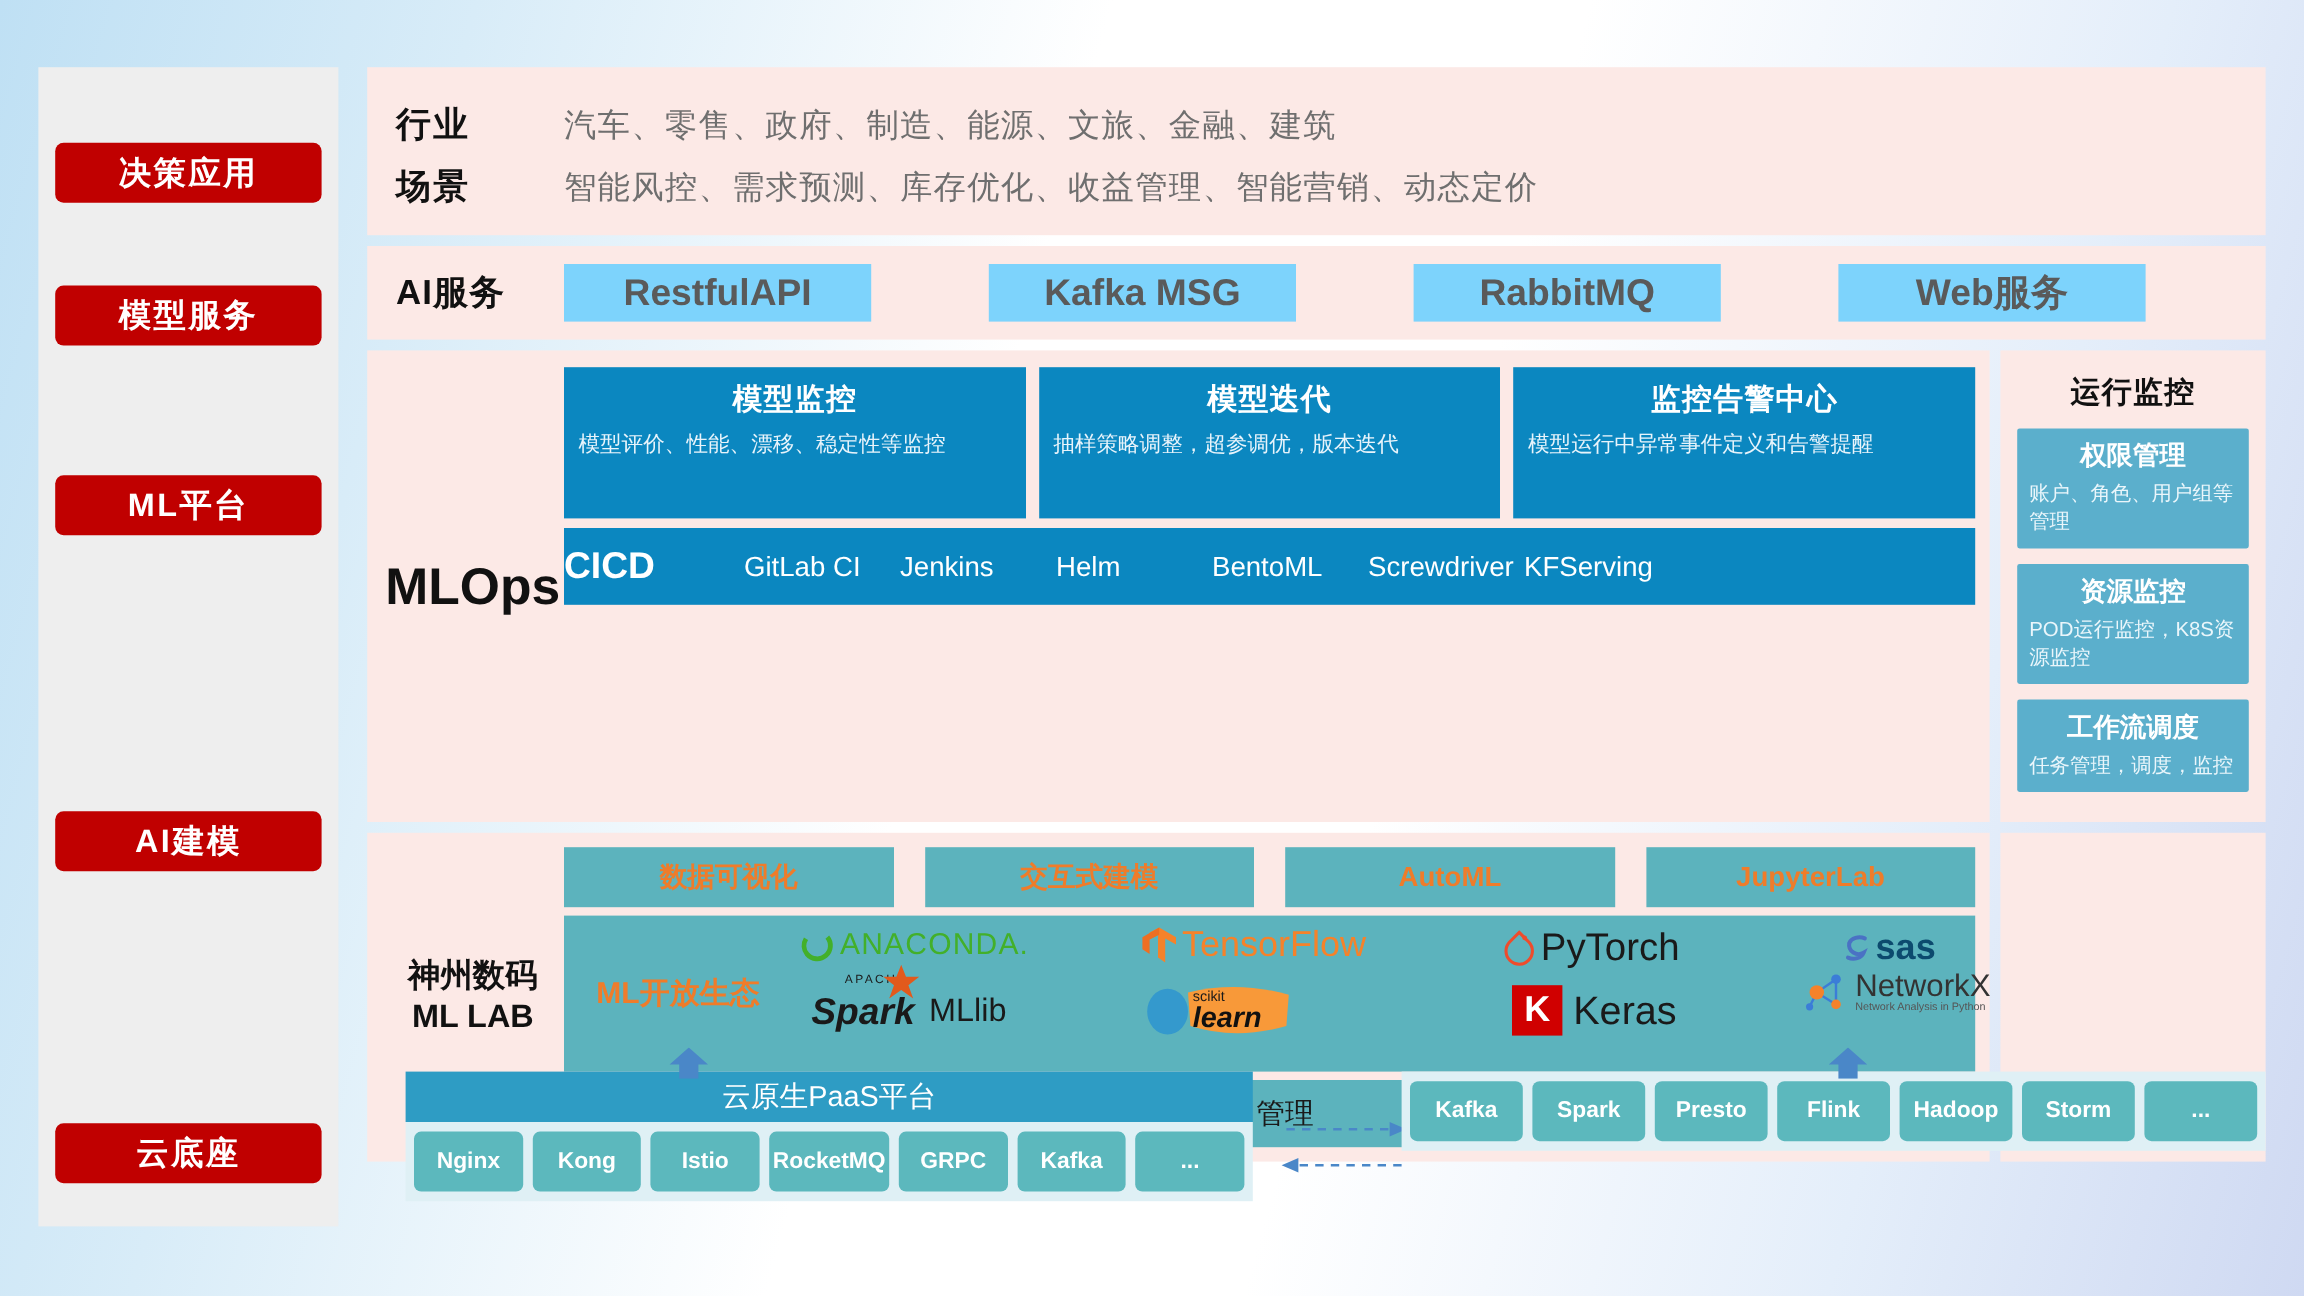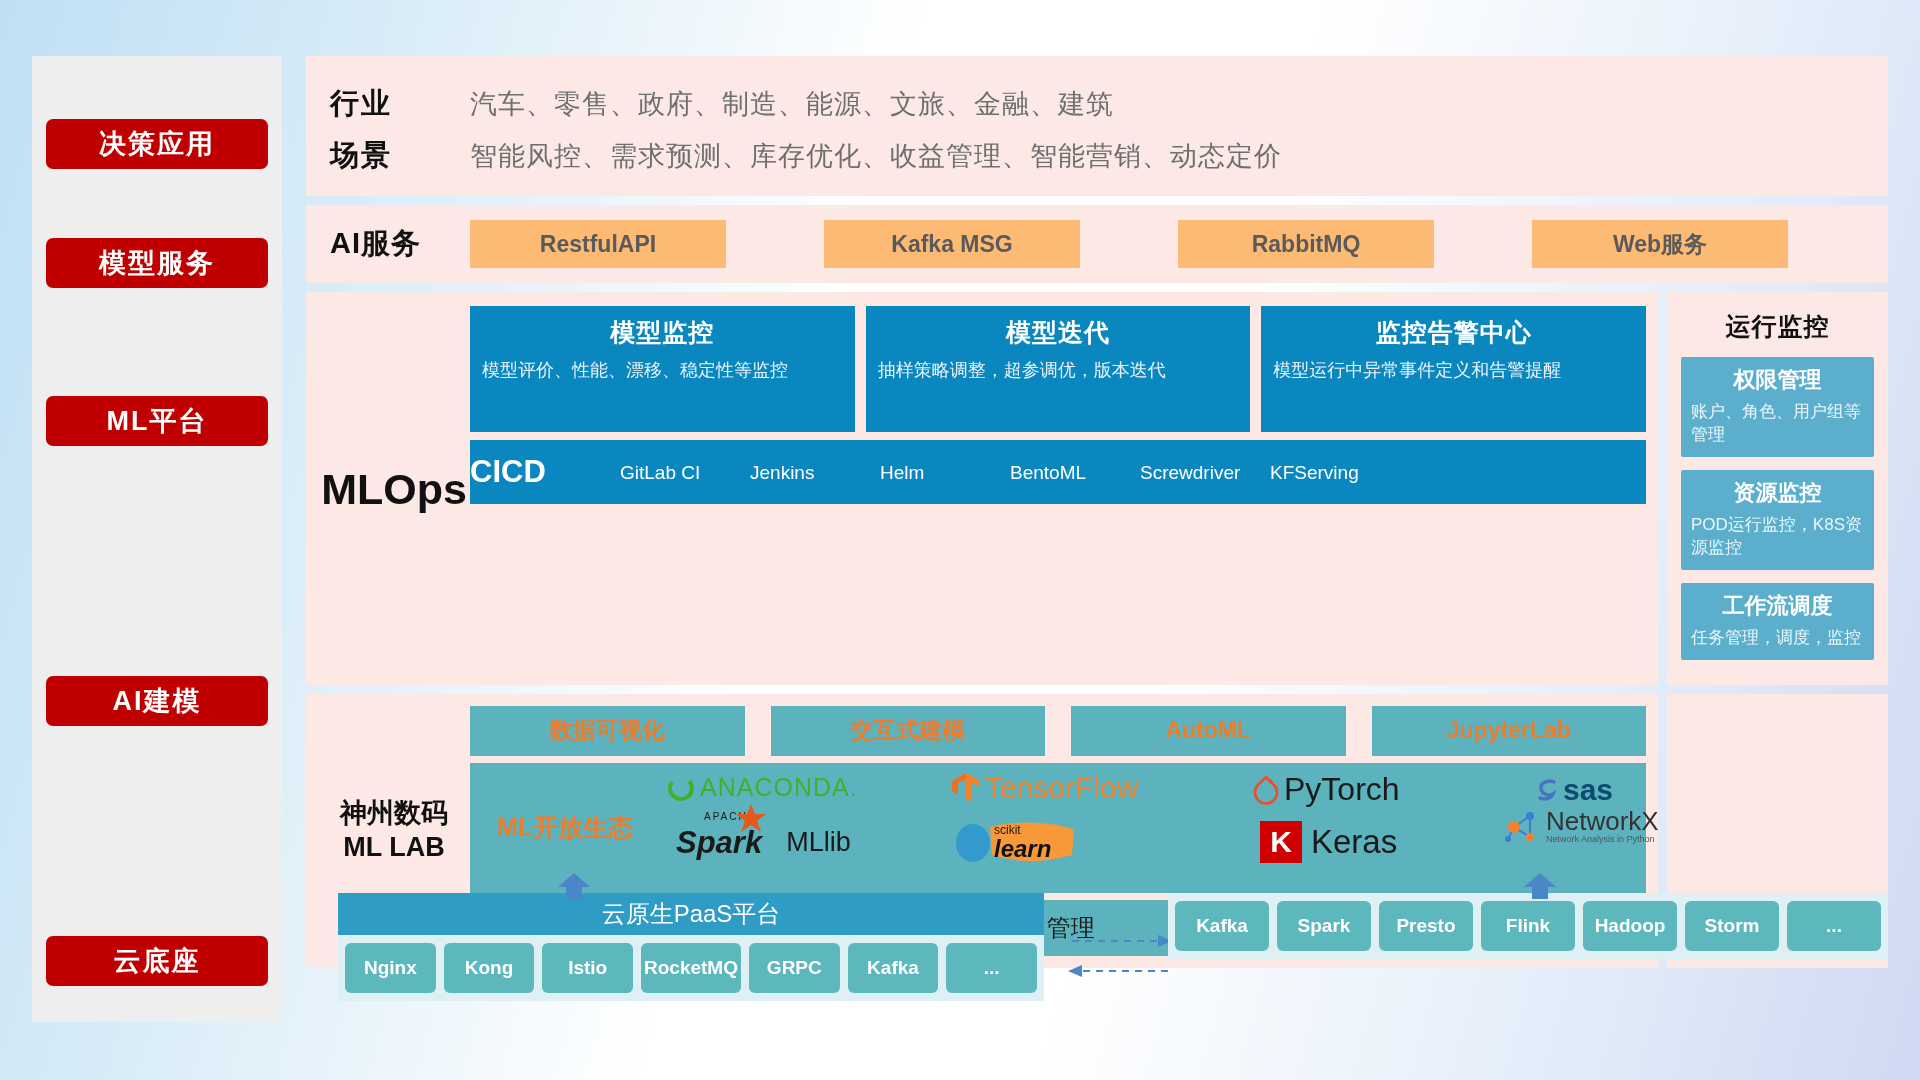--- a/index.html
+++ b/index.html
@@ -52,23 +52,23 @@
   .kv-val { font-size: 27px; color: #6f6f6f; letter-spacing: 1px; }
 
   
   #band-aisvc { height: 78px; display: flex; align-items: center; padding-left: 24px; }
   #aisvc-label {
     width: 140px; font-size: 29px; font-weight: bold; color: #111;
     letter-spacing: 1px; flex: none;
   }
   #aisvc-boxes { display: flex; gap: 98px; }
   .gray-box {
-    width: 256px; height: 48px; background: #fdba74;
+    width: 256px; height: 48px; background: #7dd3fc;
     display: flex; align-items: center; justify-content: center;
-    font-size: 23px; font-weight: bold; color: #5a5a5a;
+    font-size: 31px; font-weight: bold; color: #5a5a5a;
   }
 
   
   #row-mlops { display: flex; gap: 9px; margin-bottom: 9px; }
   #band-mlops {
     flex: none; width: 1352px; background: #fce9e6;
     padding: 14px 12px 12px 12px; display: flex; align-items: stretch;
   }
   #mlops-label {
     width: 152px; flex: none; display: flex; align-items: center; justify-content: center;
@@ -87,21 +87,21 @@
   .mlops-card-desc { font-size: 18px; line-height: 1.35; color: #e8f4fb; }
 
   #cicd-bar {
     background: #0b87c0; height: 64px; display: flex; align-items: center;
     overflow: hidden;
   }
   #cicd-title {
     font-size: 31px; font-weight: bold; color: #fff; width: 150px; flex: none;
   }
   .cicd-item {
-    color: #fff; font-size: 19px; width: 124px; flex: none;
+    color: #fff; font-size: 23px; width: 124px; flex: none;
     line-height: 1.0; word-break: break-all; margin-right: 6px;
     max-height: 26px; overflow: visible;
   }
 
   
   #band-monitor {
     flex: 1; background: #fce9e6; padding: 10px 14px 12px 14px;
     display: flex; flex-direction: column;
   }
   #monitor-title {
@@ -306,21 +306,21 @@
             </div>
 
             <div class="logo" style="left:16px; top:62px;">
               <div style="position:relative;">
                 <span style="position:absolute;left:28px;top:-14px;font-size:10px;color:#1a1a1a;letter-spacing:2px;">APACHE</span>
                 <svg width="34" height="30" viewBox="0 0 34 30" style="position:absolute;left:58px;top:-22px;">
                   <polygon points="17,1 21,11 32,11 23,18 27,29 17,22 7,29 11,18 2,11 13,11" fill="#e25a1c"></polygon>
                 </svg>
                 <span style="color:#1a1a1a;font-size:31px;font-weight:bold;font-style:italic;">Spark</span>
               </div>
-              <span style="color:#1a1a1a;font-size:27px;margin-left:24px;">MLlib</span>
+              <span style="color:#1a1a1a;font-size:27px;margin-left:12px;">MLlib</span>
             </div>
 
             <div class="logo" style="left:292px; top:58px;">
               <svg width="46" height="42" viewBox="0 0 46 42">
                 <ellipse cx="21" cy="22" rx="17" ry="19" fill="#3499cd"></ellipse>
               </svg>
               <div style="position:relative;margin-left:-12px;">
                 <svg width="92" height="42" viewBox="0 0 92 42" style="position:absolute;left:0;top:0;">
                   <path d="M4 6 Q46 -4 88 8 L86 34 Q44 46 6 34 Z" fill="#f89939"></path>
                 </svg>

